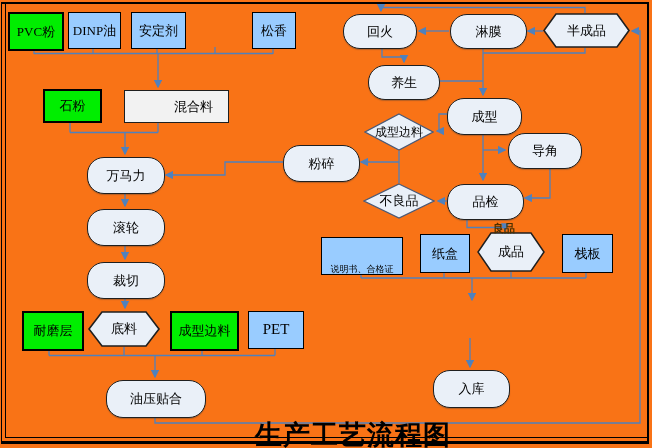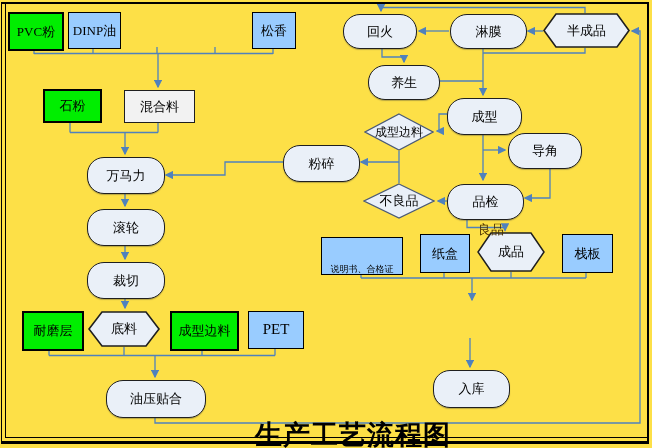--- a/index.html
+++ b/index.html
@@ -1,37 +1,37 @@
 <!DOCTYPE html>
 <html style="--green: #00EE00; --blue: #99CCFF; --shape-fill: #EAF0F8; --gray-fill: #F2F2F2; --line: #4F81BD; --border-dark: #1f1f1f;"><head>
 <meta charset="utf-8">
 <style>
   :root{
     --green:#00EE00; --blue:#99CCFF; --shape-fill:#EAF0F8; --gray-fill:#F2F2F2;
     --line:#4F81BD; --border-dark:#1f1f1f;
   }
   html,body{margin:0;padding:0;background:#fff;}
-  .canvas{position:relative;width:652px;height:448px;background:#fde047;overflow:hidden;
+  .canvas{position:relative;width:652px;height:448px;background:#f97316;overflow:hidden;
           font-family:"Liberation Serif", serif;}
   .frame{position:absolute;background:#000;}
   svg.wires{position:absolute;left:0;top:0;z-index:1;}
   .node{position:absolute;z-index:2;display:flex;align-items:center;justify-content:center;
         font-size:13px;color:#000;text-align:center;line-height:1.05;}
   .rect{border:2px solid #000;}
   .rect.green{background:var(--green);}
   .rect.blue{background:var(--blue);border-width:1.5px;}
-  .rect.gray{background:var(--gray-fill);border:1.6px solid var(--border-dark);}
+  .rect.gray{background:var(--gray-fill);border:1.6px solid var(--border-dark);padding-left:34px;}
   .stadium{background:var(--shape-fill);border:1.8px solid var(--border-dark);
            border-radius:17px;box-shadow:0 1px 1px rgba(60,60,60,.35);}
   .poly{background:transparent;}
   .poly svg{position:absolute;left:0;top:0;width:100%;height:100%;}
   .poly .lbl{position:relative;z-index:1;}
   .small-text{font-size:9px;align-items:flex-end;}
-  .edge-label{position:absolute;z-index:3;font-size:13px;color:#4a3000;font-weight:normal;
-              letter-spacing:0px;}
+  .edge-label{position:absolute;z-index:3;font-size:11px;color:#4a3000;font-weight:bold;
+              letter-spacing:0px;margin-left:15px;}
   .title{position:absolute;z-index:3;font-size:27px;font-weight:600;color:#000;
          letter-spacing:1px;font-family:"Liberation Serif", serif;}
 </style>
 </head>
 <body>
 
 <div class="canvas">
 
   <div class="frame" style="left:1px;top:2px;width:648px;height:2px"></div>
   <div class="frame" style="left:1px;top:2px;width:1px;height:442px"></div>
@@ -111,20 +111,23 @@
       <polyline points="470,338 470,367" marker-end="url(#arr)"></polyline>
     </g>
   </svg>
 
   <div class="node rect green" style="left:8px;top:12px;width:52px;height:35px">
       <span>PVC粉</span>
     </div>
   <div class="node rect blue" style="left:68px;top:12px;width:51px;height:35px">
       <span>DINP油</span>
     </div>
+  <div class="node rect blue" style="left:131px;top:12px;width:53px;height:35px">
+      <span>安定剂</span>
+    </div>
   <div class="node rect blue" style="left:252px;top:12px;width:42px;height:35px">
       <span>松香</span>
     </div>
 
   <div class="node rect green" style="left:43px;top:89px;width:55px;height:30px">
       <span>石粉</span>
     </div>
   <div class="node rect gray" style="left:124px;top:90px;width:69px;height:31px">
       <span>混合料</span>
     </div>

